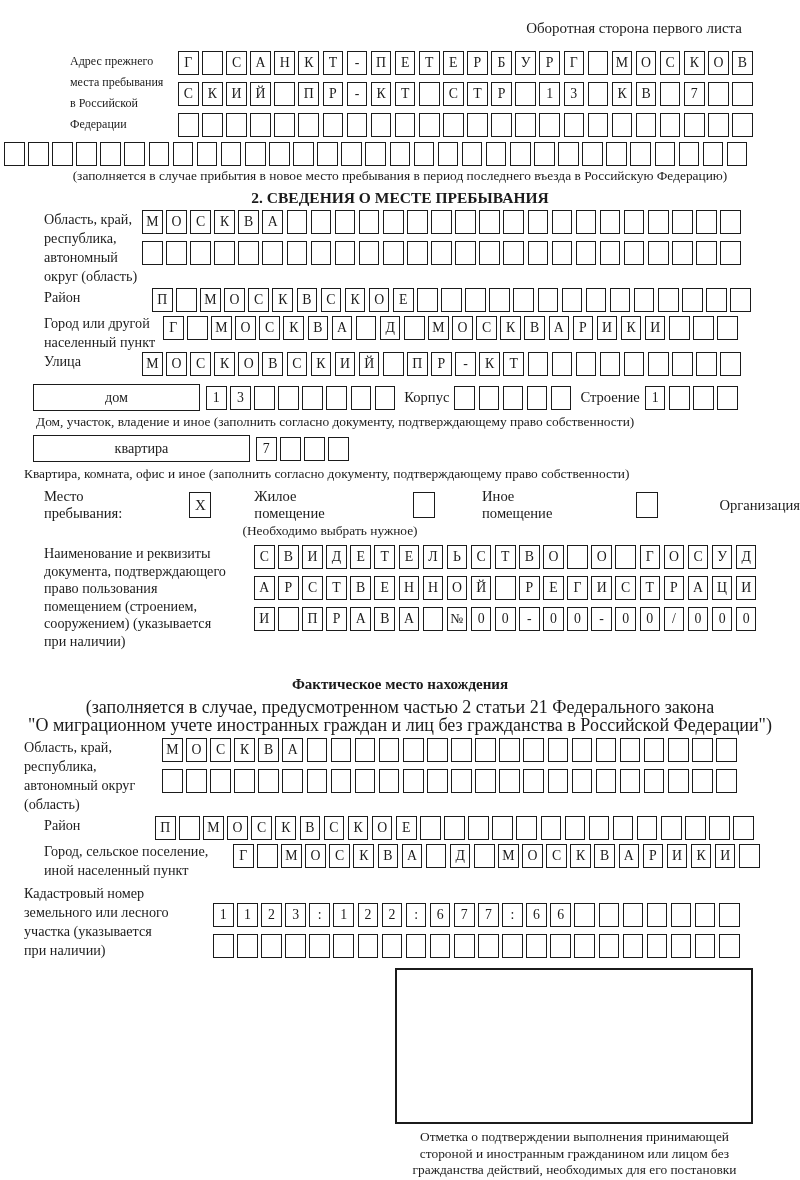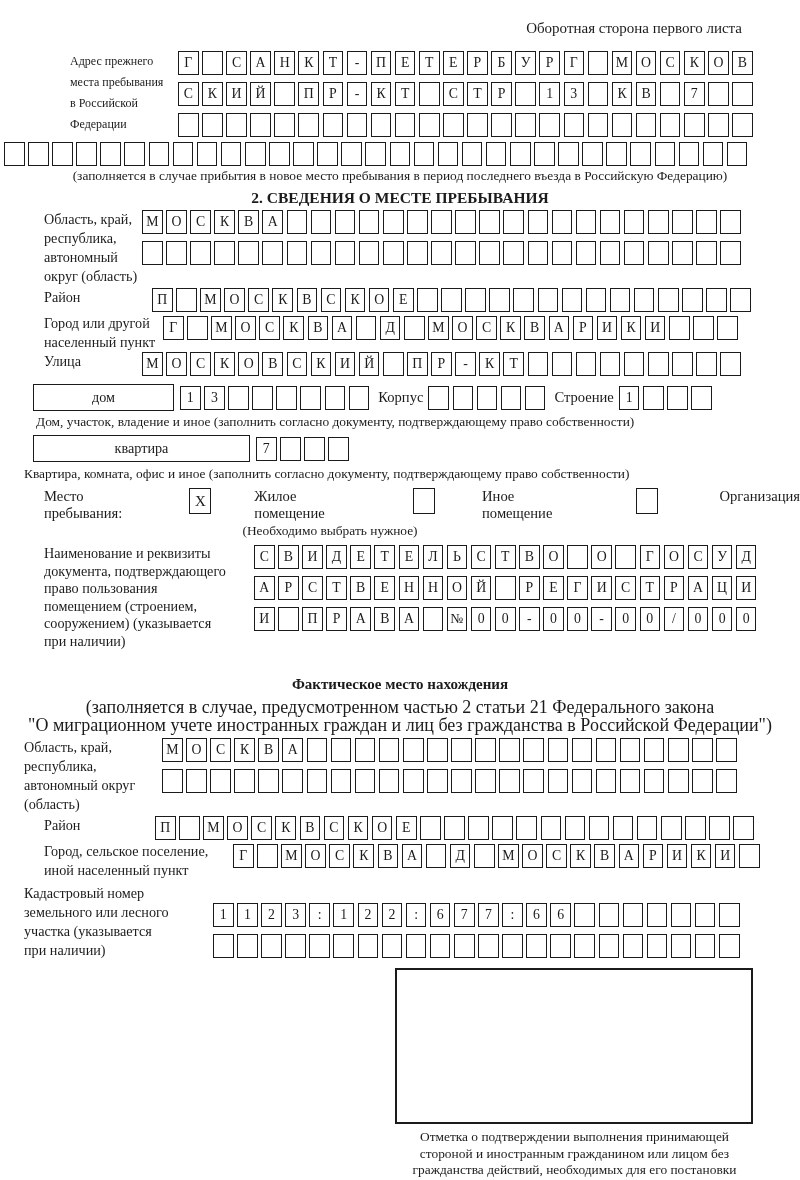--- a/index.html
+++ b/index.html
@@ -21,21 +21,21 @@
   
   .field{display:flex;margin-left:44px;align-items:flex-start;}
   .flabel{font-size:14.2px;line-height:19px;flex:0 0 auto;}
   .doc-label{line-height:17.5px;}
   
   .dom-row{display:flex;align-items:center;margin:8px 0 0 33px;}
   .widebox{height:27px;border:1.8px solid var(--ink);display:flex;align-items:center;justify-content:center;font-size:14.2px;flex:0 0 auto;}
   .inlinelabel{font-size:14.6px;margin:0 5px 0 9px;flex:0 0 auto;}
   .plain-note{margin:3px 0 0 36px;font-size:13.4px;line-height:16px;}
   
-  .mesto-row{display:flex;align-items:flex-start;margin:6px 0 0 44px;font-size:14.6px;gap:34px;}
+  .mesto-row{display:flex;align-items:center;margin:6px 0 0 44px;font-size:14.6px;gap:34px;}
   .checkbox{width:22px;height:26px;border:1.8px solid var(--ink);display:flex;align-items:center;justify-content:center;font-size:15px;flex:0 0 auto;}
   .mesto-note{width:660px;text-align:center;margin-top:1px;font-size:13.4px;line-height:16px;}
   .fact-title{margin-top:25px;text-align:center;font-size:15px;font-weight:700;line-height:19px;}
   .fact-notes{margin-top:4px;text-align:center;font-size:18px;line-height:18px;}
   
   .stamp-box{margin:8px 0 0 395px;width:358px;height:156px;border:2px solid var(--ink);}
   .stamp-caption{margin:5px 0 0 352px;width:445px;text-align:center;font-size:13.4px;line-height:16.5px;}
   .mt2{margin-top:2px;} .mt3{margin-top:3px;} .mt4{margin-top:4px;margin-left:24px;} .mt6{margin-top:6px;}
   .cells-offset{margin-top:19px;}
 </style>
@@ -323,21 +323,21 @@
       <div class="cell"></div>
       <div class="cell"></div>
       <div class="cell"></div>
       <div class="cell"></div>
       <div class="cell"></div>
       <div class="cell"></div>
     </div>
 </div>
 
 <div class="dom-row">
-  <div class="widebox" style="width:141px">дом</div>
+  <div class="widebox" style="width:167px">дом</div>
   <div class="cellrow" style="margin-left:6px">
       <div class="cell">1</div>
       <div class="cell">3</div>
       <div class="cell"></div>
       <div class="cell"></div>
       <div class="cell"></div>
       <div class="cell"></div>
       <div class="cell"></div>
       <div class="cell"></div>
     </div>

